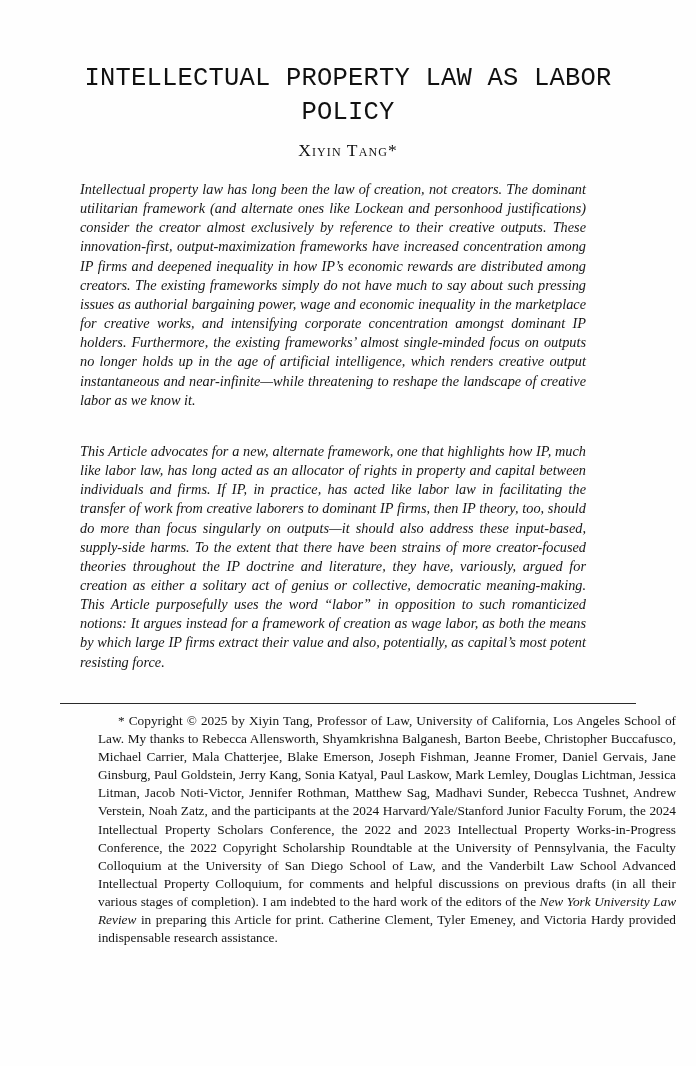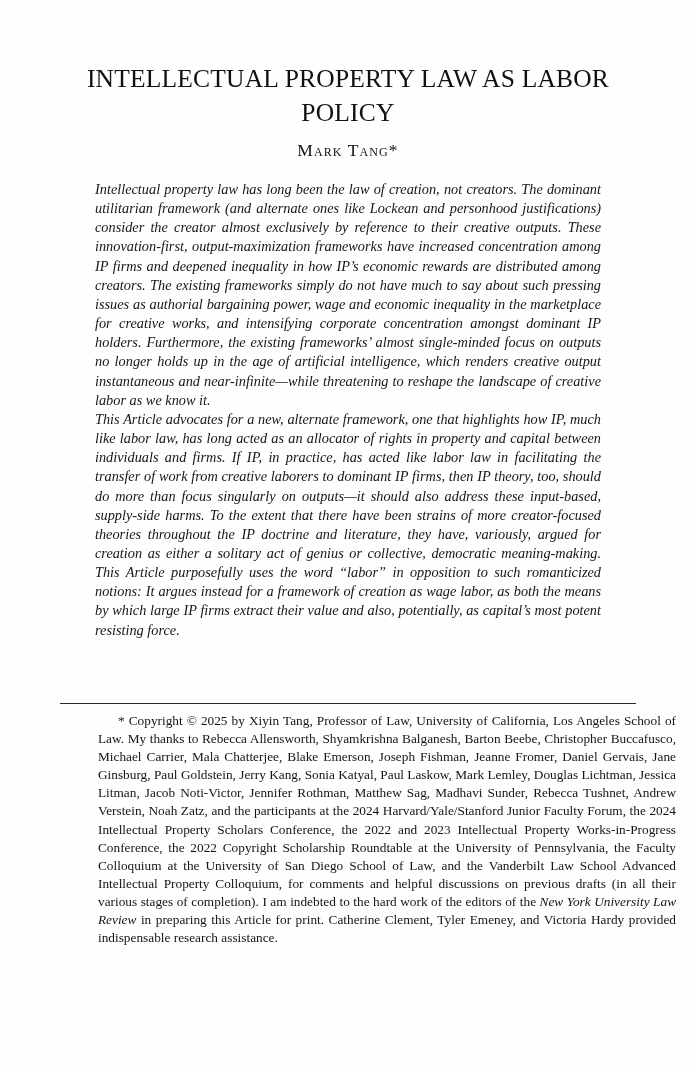--- a/index.html
+++ b/index.html
@@ -25,20 +25,21 @@
     background: #fefefe;
   }
 
   
   .title-block {
     position: absolute;
     left: 60px;
     top: 62px;
     width: 576px;
     text-align: center;
+    font-family: Liberation Mono, monospace;
   }
   .article-title {
     font-size: 25.5px;
     line-height: 34px;
     letter-spacing: 0.2px;
     font-weight: 400;
     margin: 0;
     color: #111111;
   }
 
@@ -50,34 +51,35 @@
     text-align: center;
     font-size: 17.5px;
     letter-spacing: 1.1px;
     font-variant: small-caps;
     color: #111111;
   }
 
   
   .abstract {
     position: absolute;
-    left: 95px;
+    left: 80px;
     top: 180px;
     width: 506px;
   }
   .abstract p {
     margin: 0;
     font-style: italic;
     font-size: 14.3px;
     line-height: 19.15px;
     text-align: justify;
     text-justify: inter-word;
     color: #151515;
   }
   .abstract p.second {
+    margin-top: 32px;
   }
 
   
   .footnote-rule {
     position: absolute;
     left: 60px;
     top: 703px;
     width: 576px;
     height: 0;
     border-top: 1.1px solid #2a2a2a;
@@ -110,21 +112,21 @@
 </style>
 </head>
 <body>
 
 <div class="page">
 
   <div class="title-block">
     <h1 class="article-title">INTELLECTUAL PROPERTY LAW AS LABOR POLICY</h1>
   </div>
 
-  <div class="author-line">Mark Tang*</div>
+  <div class="author-line">Xiyin Tang*</div>
 
   <div class="abstract">
     <p class="first">Intellectual property law has long been the law of creation, not creators. The dominant utilitarian framework (and alternate ones like Lockean and personhood justifications) consider the creator almost exclusively by reference to their creative outputs. These innovation-first, output-maximization frameworks have increased concentration among IP firms and deepened inequality in how IP’s economic rewards are distributed among creators. The existing frameworks simply do not have much to say about such pressing issues as authorial bargaining power, wage and economic inequality in the marketplace for creative works, and intensifying corporate concentration amongst dominant IP holders. Furthermore, the existing frameworks’ almost single-minded focus on outputs no longer holds up in the age of artificial intelligence, which renders creative output instantaneous and near-infinite—while threatening to reshape the landscape of creative labor as we know it.</p>
     <p class="second">This Article advocates for a new, alternate framework, one that highlights how IP, much like labor law, has long acted as an allocator of rights in property and capital between individuals and firms. If IP, in practice, has acted like labor law in facilitating the transfer of work from creative laborers to dominant IP firms, then IP theory, too, should do more than focus singularly on outputs—it should also address these input-based, supply-side harms. To the extent that there have been strains of more creator-focused theories throughout the IP doctrine and literature, they have, variously, argued for creation as either a solitary act of genius or collective, democratic meaning-making. This Article purposefully uses the word “labor” in opposition to such romanticized notions: It argues instead for a framework of creation as wage labor, as both the means by which large IP firms extract their value and also, potentially, as capital’s most potent resisting force.</p>
   </div>
 
   <div class="footnote-rule"></div>
 
   <div class="footnote">
     <span class="lead-indent">* </span><span>Copyright © 2025 by Xiyin Tang, Professor of Law, University of California, Los Angeles School of Law. My thanks to Rebecca Allensworth, Shyamkrishna Balganesh, Barton Beebe, Christopher Buccafusco, Michael Carrier, Mala Chatterjee, Blake Emerson, Joseph Fishman, Jeanne Fromer, Daniel Gervais, Jane Ginsburg, Paul Goldstein, Jerry Kang, Sonia Katyal, Paul Laskow, Mark Lemley, Douglas Lichtman, Jessica Litman, Jacob Noti-Victor, Jennifer Rothman, Matthew Sag, Madhavi Sunder, Rebecca Tushnet, Andrew Verstein, Noah Zatz, and the participants at the 2024 Harvard/Yale/Stanford Junior Faculty Forum, the 2024 Intellectual Property Scholars Conference, the 2022 and 2023 Intellectual Property Works-in-Progress Conference, the 2022 Copyright Scholarship Roundtable at the University of Pennsylvania, the Faculty Colloquium at the University of San Diego School of Law, and the Vanderbilt Law School Advanced Intellectual Property Colloquium, for comments and helpful discussions on previous drafts (in all their various stages of completion). I am indebted to the hard work of the editors of the </span><i>New York University Law Review</i><span> in preparing this Article for print. Catherine Clement, Tyler Emeney, and Victoria Hardy provided indispensable research assistance.</span>

